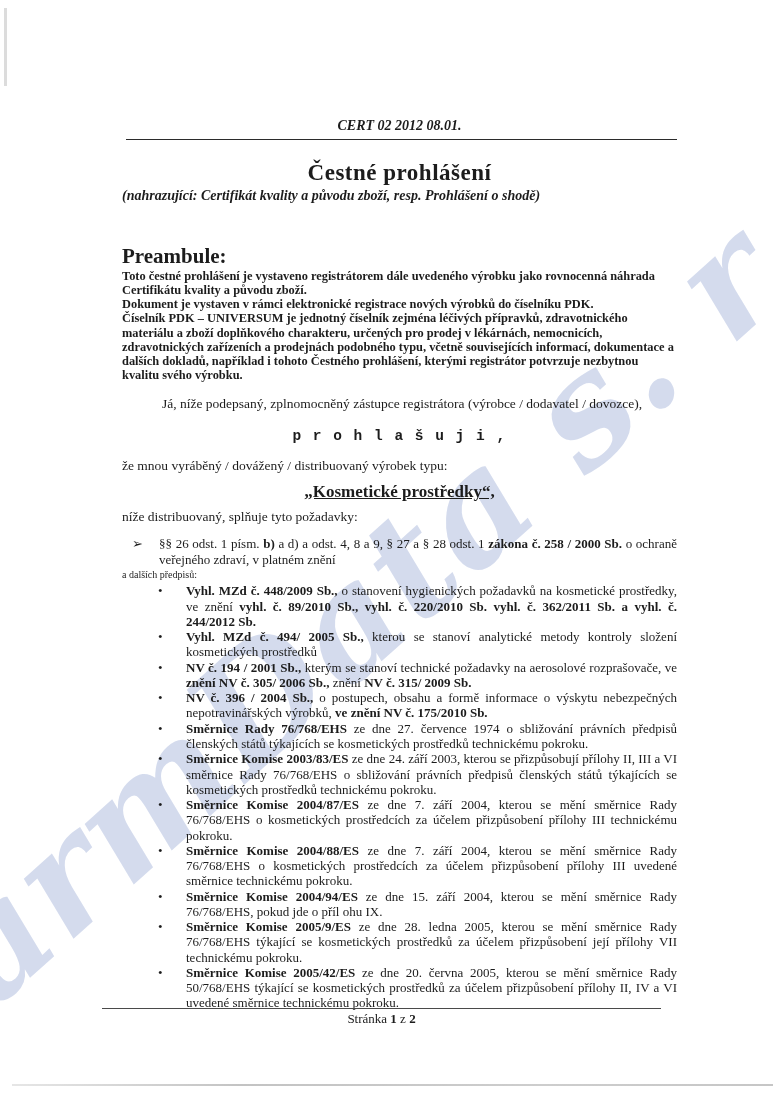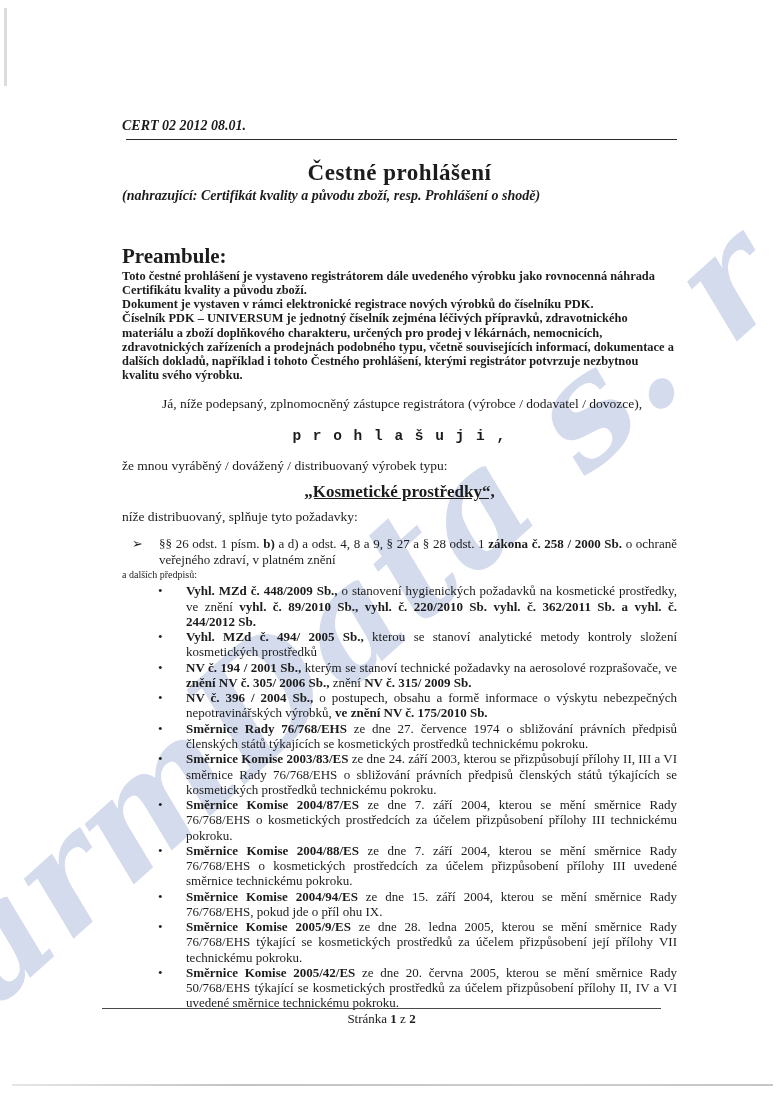--- a/index.html
+++ b/index.html
@@ -23,21 +23,21 @@
     z-index:0;
     user-select:none;
   }
   
   .artifact-left { position:absolute; left:4px; top:8px; width:3px; height:78px; background:#dcdcdc; z-index:0; }
   .artifact-bottom { position:absolute; left:12px; right:4px; top:1084px; height:2px;
     background:linear-gradient(to right,#e6e6e6,#c3c3c3 30%,#cdcdcd 70%,#c6c6c6); z-index:0; }
 
   .content { position:absolute; left:122px; right:100px; top:0; z-index:1; }
 
-  .cert-ref { margin-top:118px; font-size:14px; font-weight:bold; font-style:italic; text-align:left; }
+  .cert-ref { margin-top:118px; font-size:14px; font-weight:bold; font-style:italic; text-align:center; }
   .head-rule { border:none; border-top:1.6px solid #2b2b2b; margin:5px 0 0 4px; }
 
   .title { margin:20px 0 0; font-size:23px; font-weight:bold; text-align:center; letter-spacing:.5px; }
   .subtitle { margin-top:2px; font-size:14px; font-weight:bold; text-align:left;font-style:italic; }
 
   .pre-h { margin:40px 0 0; font-size:21px; font-weight:bold; }
   .pre-p { margin:0; font-size:12.4px; font-weight:bold; line-height:1.14; text-align:left; }
 
   .intro { margin:14px 0 0; font-size:13.5px; text-indent:40px; }
   .verb { margin:16px 0 0; font-size:14.5px; font-weight:bold; text-align:center; letter-spacing:1.5px;font-family:Liberation Mono, monospace; }

